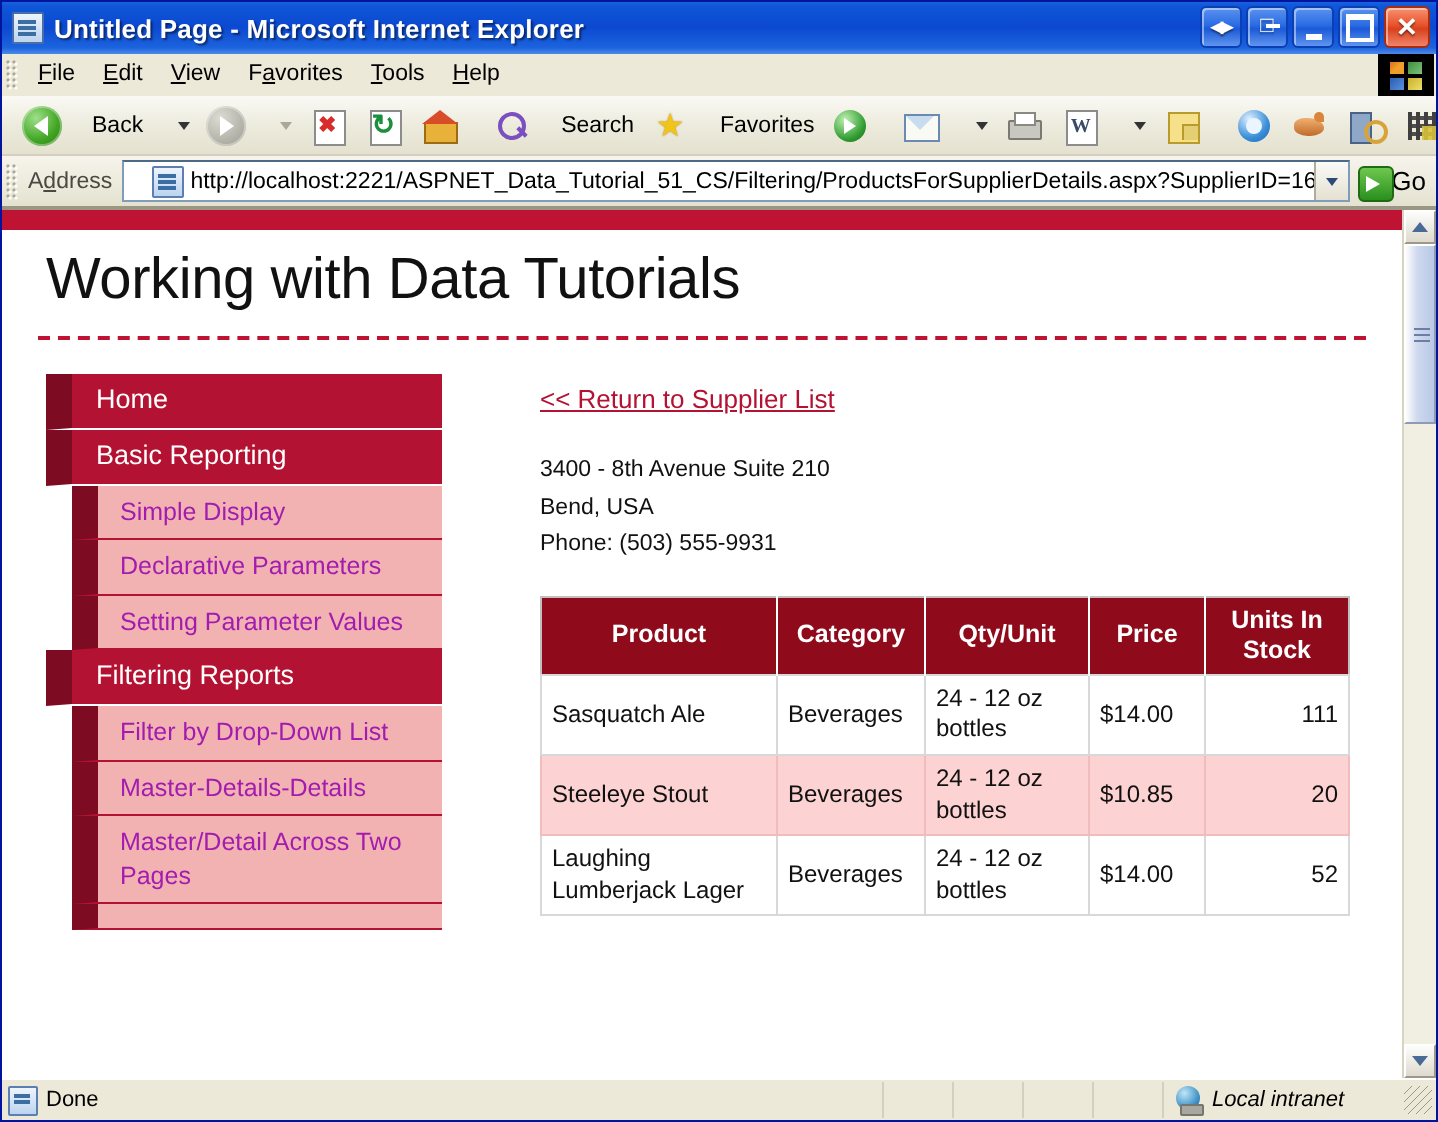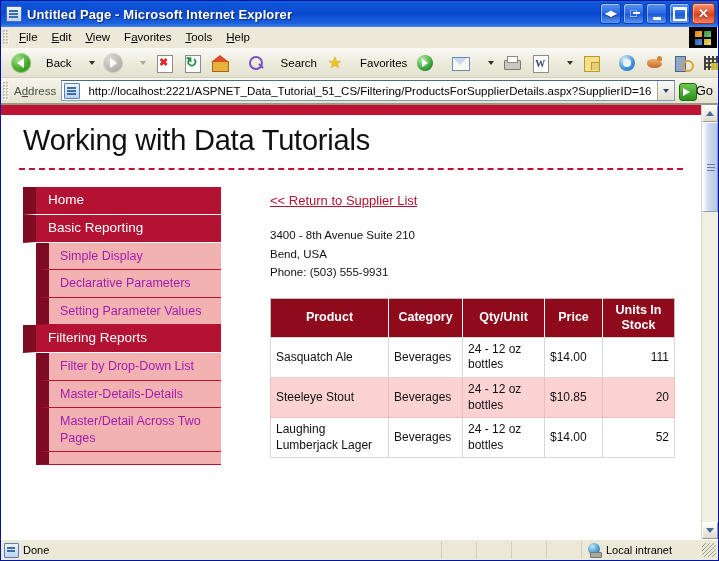--- a/index.html
+++ b/index.html
@@ -303,36 +303,36 @@
     width: 7px; height: 7px; background: #d8c23a; opacity: .9;
   }
 
   
   #addressbar {
     height: 26px; flex: 0 0 26px;
     background: linear-gradient(180deg,#f6f4ec 0%,#eceadb 60%,#e4e1d0 100%);
     display: flex; align-items: center;
     border-bottom: 1px solid #9a9684;
     padding-left: 2px;
-    text-align: center;
   }
   #addressbar .grip {
     width: 6px; height: 18px; margin-right: 3px;
     background-image: radial-gradient(circle at 1px 1px, #fff 0.5px, transparent 1px),
                       radial-gradient(circle at 1px 1px, #aca899 0.6px, transparent 1px);
     background-size: 3px 3px, 3px 3px;
     background-position: 1px 1px, 0 0;
   }
   #addr-label { font-size: 11.5px; color: #4a4a42; margin: 0 5px 0 2px; }
   #addr-label u { text-decoration: underline; }
   #addr-box {
     flex: 1 1 auto; height: 21px; background: #fff;
     border: 1px solid #7f9db9; border-top-color: #4a6a88;
     display: flex; align-items: center; min-width: 0;
     position: relative;
+    padding-left: 12px;
   }
   #addr-favicon {
     width: 16px; height: 16px; margin: 0 3px 0 2px; flex: 0 0 16px;
     background: linear-gradient(180deg,#eef4fc,#bcd4ef);
     border: 1px solid #5a7fb0; border-radius: 1px; position: relative;
   }
   #addr-favicon::after {
     content: ""; position: absolute; left: 2px; top: 3px;
     width: 9px; height: 2px; background: #3a6ea5;
     box-shadow: 0 3px 0 #3a6ea5, 0 6px 0 #3a6ea5;
@@ -496,21 +496,21 @@
     border: 1px solid #5a7fb0; border-radius: 1px; position: relative;
   }
   .status-icon::after {
     content: ""; position: absolute; left: 2px; top: 3px;
     width: 8px; height: 2px; background: #3a6ea5;
     box-shadow: 0 3px 0 #3a6ea5;
   }
   .status-cell { width: 35px; height: 18px; border-left: 1px solid #d4d0c0; flex: 0 0 35px; }
   #status-zone {
     flex: 1 1 auto; border-left: 1px solid #d4d0c0; height: 18px;
-    display: flex; align-items: center; padding-left: 5px;
+    display: flex; align-items: center; padding-left: 5px; font-style: italic;
   }
   .globe-icon {
     width: 15px; height: 15px; margin-right: 4px; flex: 0 0 15px; position: relative;
   }
   .globe-icon::before {
     content: ""; position: absolute; left: 1px; top: 0;
     width: 12px; height: 12px; border-radius: 50%;
     background: radial-gradient(circle at 35% 30%, #bfe6f8, #3b8fc4 65%, #1f5f90);
   }
   .globe-icon::after {

